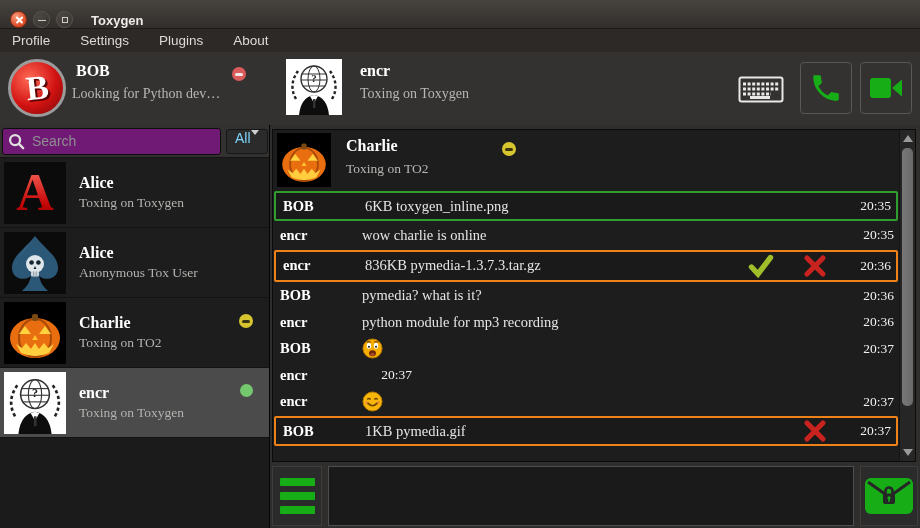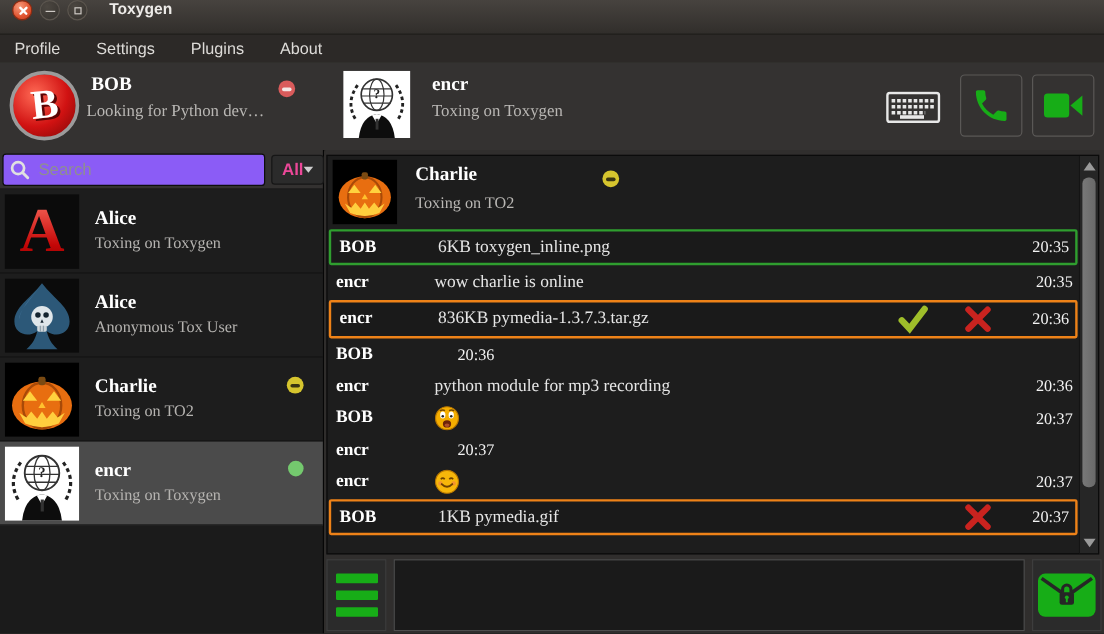--- a/index.html
+++ b/index.html
@@ -3,21 +3,21 @@
 <meta charset="utf-8">
 <style>
   html,body{margin:0;padding:0;background:#222;}
   .window{position:relative;width:920px;height:528px;background:#2f2d2b;overflow:hidden;
           font-family:"Liberation Sans",sans-serif;}
 
   
   .titlebar{position:absolute;top:0;left:0;right:0;height:28px;
             background:linear-gradient(#47433f,#343切130,#312e2b);
             background:linear-gradient(#47433f,#312e2b);
-            border-bottom:1px solid #1e1c1a;display:flex;align-items:flex-start;padding-left:10px;}
+            border-bottom:1px solid #1e1c1a;display:flex;align-items:flex-end;padding-left:10px;}
   .tb-btn{width:17px;height:17px;border-radius:50%;margin-right:6px;position:relative;box-sizing:border-box;}
   .tb-close{background:radial-gradient(circle at 35% 30%,#f89b7c,#e0532f 60%,#c23c1d);border:1px solid #8c2b12;}
   .tb-close::before,.tb-close::after{content:"";position:absolute;left:3.5px;top:7.2px;width:9px;height:1.8px;
       background:#fff;border-radius:1px;}
   .tb-close::before{transform:rotate(45deg);} .tb-close::after{transform:rotate(-45deg);}
   .tb-plain{background:radial-gradient(circle at 35% 30%,#4c4741,#35322e);border:1px solid #5b554e;}
   .tb-min::before{content:"";position:absolute;left:4px;top:7.5px;width:8px;height:1.8px;background:#cdc9c4;}
   .tb-max::before{content:"";position:absolute;left:4.5px;top:4.5px;width:6px;height:6px;
       border:1.6px solid #cdc9c4;box-sizing:border-box;}
   .tb-title{margin-left:12px;font-weight:bold;font-size:13px;color:#edebe8;}
@@ -47,27 +47,27 @@
   .icon-busy-ring{width:22px;height:22px;border-radius:50%;border:2px solid #d97070;box-sizing:border-box;
       display:flex;align-items:center;justify-content:center;background:#f0dada;}
   .icon-busy-ring .icon-busy{width:14px;height:14px;}
 
   .call-btn{position:absolute;top:10px;width:50px;height:50px;border:1px solid #5a5856;border-radius:4px;
       display:flex;align-items:center;justify-content:center;background:transparent;}
 
   
   .sidebar{position:absolute;left:0;top:125px;width:270px;bottom:0;background:#1b1b1b;border-right:1px solid #060606;box-sizing:border-box;}
   .search-row{height:32px;background:#333130;display:flex;align-items:center;gap:5px;padding:0 2px;border-bottom:1px solid #141414;}
-  .search-box{flex:1;height:25px;background:#8b5cf6;border:1px solid #0d0d0d;border-radius:3px;
+  .search-box{flex:1;height:25px;background:#701a75;border:1px solid #0d0d0d;border-radius:3px;
       display:flex;align-items:center;padding:0 5px;gap:5px;}
   .search-box input{flex:1;background:transparent;border:none;outline:none;color:#ddd;font-size:14px;min-width:0;}
   .search-box input::placeholder{color:#8f8f8f;}
   .filter-select{width:112px;height:25px;background:#2b2b2b;border:1px solid #161616;border-radius:3px;
-      color:#ec4899;font-size:14px;display:flex;align-items:center;justify-content:space-between;
-      padding:0 8px;box-sizing:border-box;font-weight:bold;}
+      color:#7dd3fc;font-size:14px;display:flex;justify-content:space-between;
+      padding:0 8px;box-sizing:border-box;}
   .dd-arrow{width:0;height:0;border-left:4.5px solid transparent;border-right:4.5px solid transparent;border-top:5px solid #cfcfcf;}
 
   .contact{position:relative;height:70px;background:#1d1d1d;border-bottom:1px solid #131313;display:flex;align-items:center;box-sizing:border-box;}
   .contact.selected{background:#4b4b4b;}
   .c-avatar{width:62px;height:62px;margin-left:4px;flex-shrink:0;position:relative;}
   .c-info{margin-left:13px;}
   .c-name{font-family:"Liberation Serif",serif;font-weight:bold;font-size:16px;color:#fff;}
   .c-status{font-family:"Liberation Serif",serif;font-size:13.5px;color:#b5b3b0;margin-top:3px;}
   .c-state{position:absolute;right:16px;top:16px;}
   .unread-badge{position:absolute;left:46px;top:40px;width:22px;height:22px;border-radius:50%;
@@ -306,20 +306,21 @@
             <svg width="24" height="24" viewBox="0 0 24 24">
               <line x1="4" y1="4" x2="20" y2="20" stroke="#c9231f" stroke-width="5.2" stroke-linecap="round"></line>
               <line x1="20" y1="4" x2="4" y2="20" stroke="#c9231f" stroke-width="5.2" stroke-linecap="round"></line>
             </svg>
           </span>
           <span class="m-time">20:36</span>
         </div>
 
         <div class="msg-row text">
           <span class="m-author">BOB</span>
+          <span class="m-body">pymedia? what is it?</span>
           <span class="m-time">20:36</span>
         </div>
 
         <div class="msg-row text">
           <span class="m-author">encr</span>
           <span class="m-body">python module for mp3 recording</span>
           <span class="m-time">20:36</span>
         </div>
 
         <div class="msg-row text">

